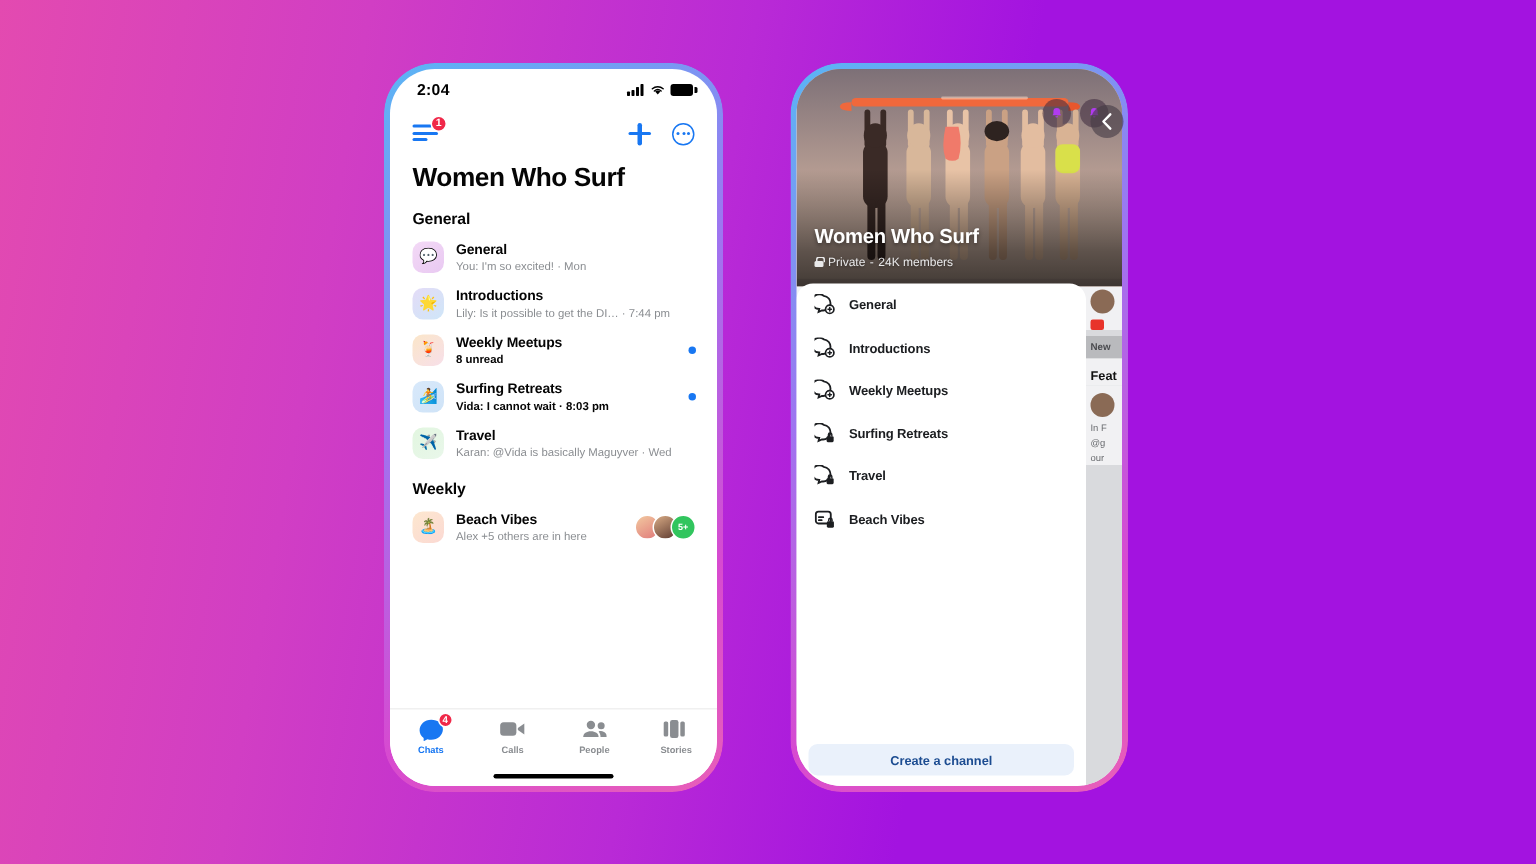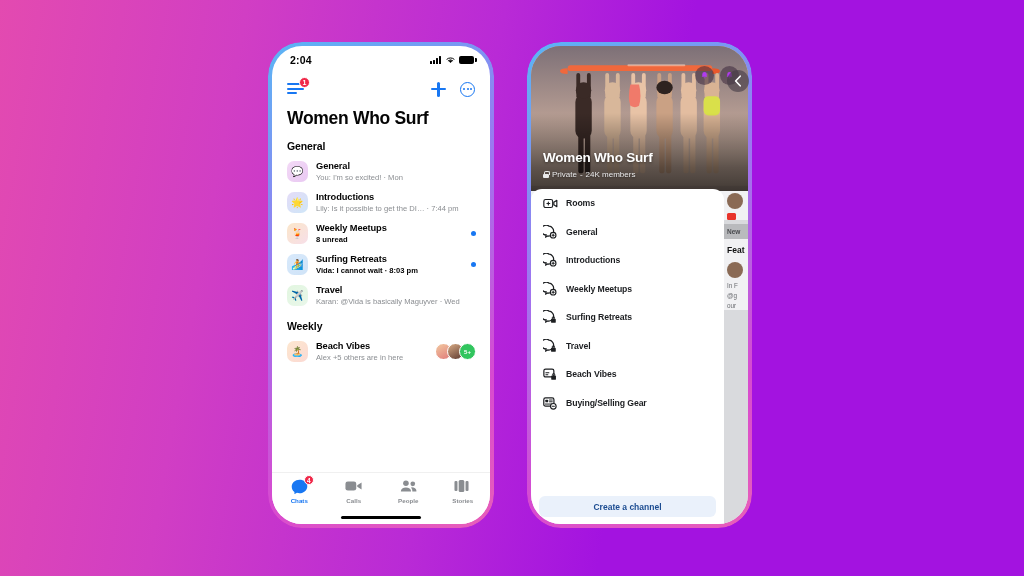--- a/index.html
+++ b/index.html
@@ -25,21 +25,21 @@
   }
   .phone-screen {
     position: absolute;
     inset: 4px;
     border-radius: 30px;
     background: #fff;
     overflow: hidden;
   }
 
   
-  #phone-left { left: 268px; top: 42px; width: 226px; height: 486px; }
+  #phone-left { left: 256px; top: 42px; width: 226px; height: 486px; }
 
   
   .statusbar {
     height: 26px; display: flex; align-items: center;
     justify-content: space-between; padding: 2px 16px 0 18px;
   }
   .status-time { font-size: 10.5px; font-weight: bold; color: #000; letter-spacing: .2px; }
   .status-icons { display: flex; align-items: center; gap: 3.5px; }
   .bars { display: flex; align-items: flex-end; gap: 1px; height: 8px; }
   .bars i { display: block; width: 2px; background: #000; border-radius: .5px; }
@@ -495,28 +495,20 @@
         <span class="lock-ico"></span>
         <span>Private</span>
         <span>-</span>
         <span>24K members</span>
       </div>
     </div>
 
     <div class="rp-sheet">
       <div id="nav-list">
           <div class="nav-item">
-            <span class="nav-ico"><svg viewBox="0 0 18 14" width="15" height="13">
-                <rect x="1" y="2.2" width="10.6" height="9.6" rx="2.2" fill="none" stroke="currentColor" stroke-width="1.4"></rect>
-                <path d="M6.4 5.3v3.4M4.7 7h3.4" stroke="currentColor" stroke-width="1.3" stroke-linecap="round"></path>
-                <path d="M13 5.6 16.6 3.2v7.6L13 8.4z" fill="none" stroke="currentColor" stroke-width="1.4" stroke-linejoin="round"></path>
-              </svg></span>
-            <span class="nav-label">Rooms</span>
-          </div>
-          <div class="nav-item">
             <span class="nav-ico"><svg viewBox="0 0 16 16" width="14" height="14">
                 <path d="M7 1.4a5.6 5.6 0 1 0-3.4 10l-.5 2.3 2.5-1.2A5.6 5.6 0 1 0 7 1.4z" fill="none" stroke="currentColor" stroke-width="1.4"></path>
                 <circle cx="11.6" cy="11.6" r="3.2" fill="#fff" stroke="currentColor" stroke-width="1.3"></circle>
                 <path d="M10.3 11.6h2.6M11.6 10.3v2.6" stroke="currentColor" stroke-width="1.2" stroke-linecap="round"></path>
               </svg></span>
             <span class="nav-label">General</span>
           </div>
           <div class="nav-item">
             <span class="nav-ico"><svg viewBox="0 0 16 16" width="14" height="14">
                 <path d="M7 1.4a5.6 5.6 0 1 0-3.4 10l-.5 2.3 2.5-1.2A5.6 5.6 0 1 0 7 1.4z" fill="none" stroke="currentColor" stroke-width="1.4"></path>
@@ -551,30 +543,20 @@
           </div>
           <div class="nav-item">
             <span class="nav-ico"><svg viewBox="0 0 16 16" width="14" height="14">
                 <rect x="1" y="2.4" width="11.4" height="9" rx="2" fill="none" stroke="currentColor" stroke-width="1.4"></rect>
                 <path d="M3.3 6.6h3.4M3.3 8.9h2.2" stroke="currentColor" stroke-width="1.3" stroke-linecap="round"></path>
                 <rect x="9.4" y="9.8" width="5.4" height="4.8" rx="1" fill="currentColor"></rect>
                 <path d="M10.8 9.8V8.7a1.3 1.3 0 0 1 2.6 0v1.1" fill="none" stroke="currentColor" stroke-width="1.1"></path>
               </svg></span>
             <span class="nav-label">Beach Vibes</span>
           </div>
-          <div class="nav-item">
-            <span class="nav-ico"><svg viewBox="0 0 16 16" width="14" height="14">
-                <rect x="0.9" y="2.2" width="11.6" height="9.4" rx="2" fill="none" stroke="currentColor" stroke-width="1.4"></rect>
-                <rect x="2.7" y="4.2" width="3.2" height="3" rx=".6" fill="currentColor"></rect>
-                <path d="M7.4 4.6h3.2M7.4 6.6h3.2M2.7 9.2h7.9" stroke="currentColor" stroke-width="1.1" stroke-linecap="round"></path>
-                <circle cx="11.8" cy="11.8" r="3.2" fill="#fff" stroke="currentColor" stroke-width="1.3"></circle>
-                <path d="M10.6 11.8h2.4" stroke="currentColor" stroke-width="1.2" stroke-linecap="round"></path>
-              </svg></span>
-            <span class="nav-label">Buying/Selling Gear</span>
-          </div>
         </div>
       <div class="create-bar">
         <span>Create a channel</span>
       </div>
     </div>
 
   </div>
 </div>
 
 <div style="position:absolute;left:727px;top:70px;width:22px;height:22px;border-radius:50%;background:rgba(70,60,70,.62);display:flex;align-items:center;justify-content:center;">

